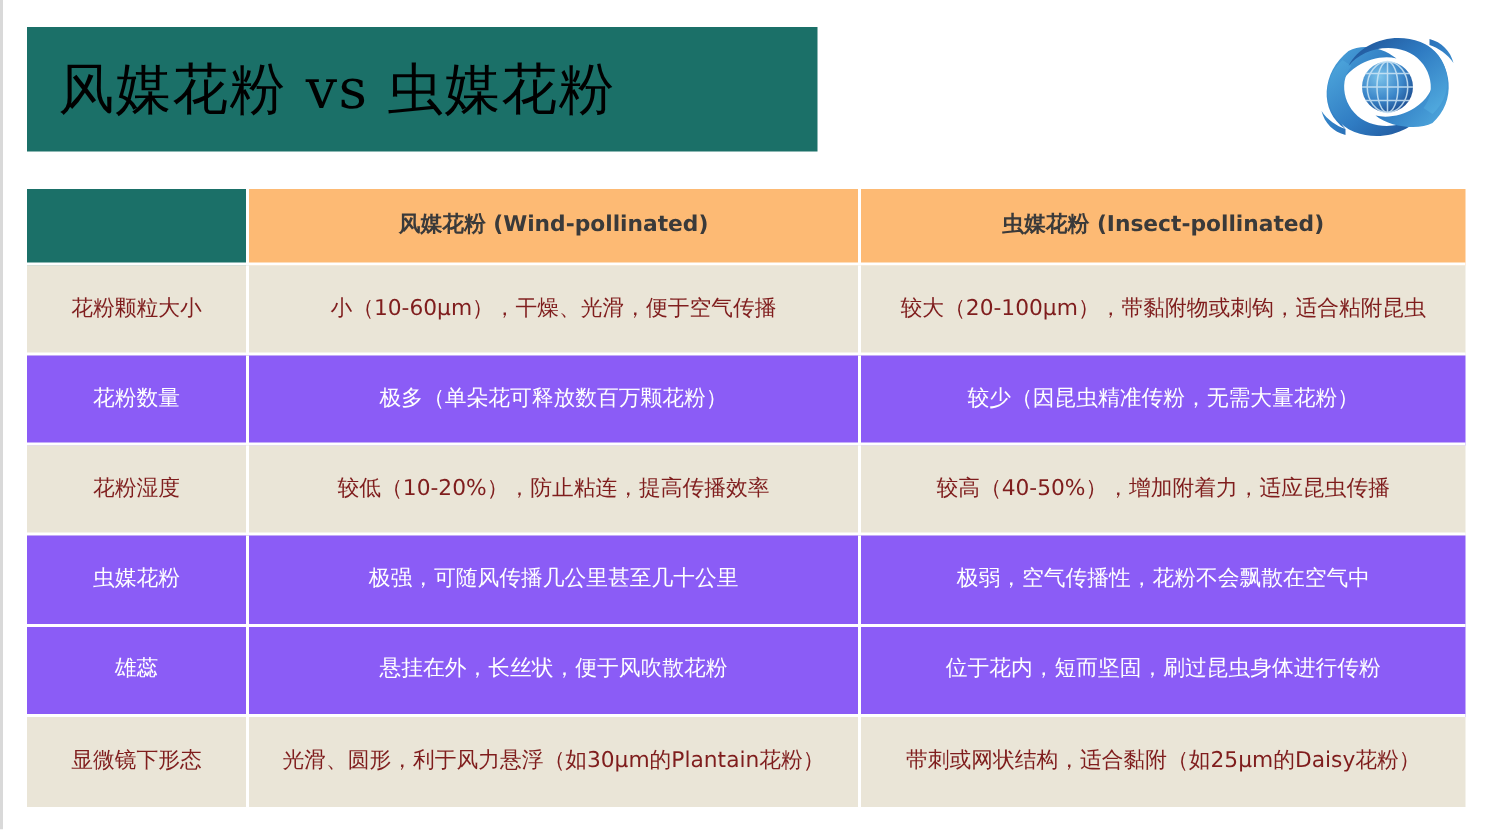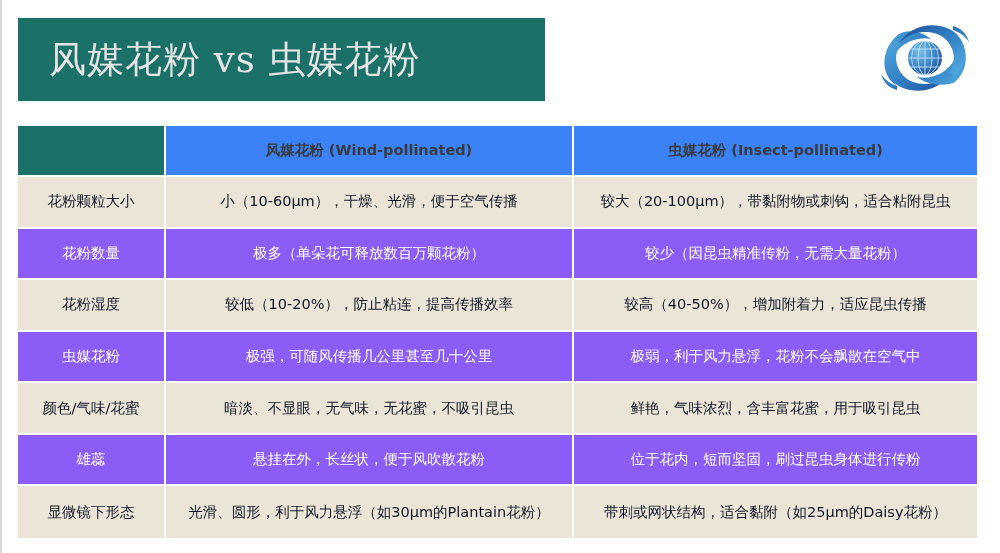--- a/index.html
+++ b/index.html
@@ -29,25 +29,25 @@
     left: 16px;
     top: 18px;
     width: 527px;
     height: 83px;
     background: #1b7068;
     display: flex;
     align-items: center;
     box-sizing: border-box;
   }
   .title-text {
-    color: #e5e5e5;
+    color: #000000;
     font-size: 37px;
     font-weight: 400;
     letter-spacing: 1px;
-    padding-left: 31px;
+    padding-left: 21px;
     font-family: "DejaVu Serif", "Liberation Serif", serif;
     white-space: nowrap;
     line-height: 1;
   }
   
   .logo {
     position: absolute;
     left: 875px;
     top: 12px;
     width: 96px;
@@ -84,30 +84,30 @@
     line-height: 1.3;
     box-sizing: border-box;
     overflow: hidden;
     white-space: nowrap;
   }
   table.cmp th:last-child,
   table.cmp td:last-child { border-right: none; }
   table.cmp tr:last-child td { border-bottom: none; }
 
   thead th {
-    background: #3b82f6;
+    background: #fdba74;
     color: #ffffff;
     font-size: 16.5px;
     font-weight: bold;
     height: 51px;
   }
   thead th.blank { background: #1b7068; }
 
   tbody tr { height: 51.5px; }
-  tbody tr.light td { background: #eae5d7; color: #0f172a; }
+  tbody tr.light td { background: #eae5d7; color: #7f1d1d; }
   tbody tr.dark  td { background: #8b5cf6; color: #ffffff; }
   td.label { font-size: 14.5px; }
   td.val   { font-size: 14.5px; }
   tbody tr.dark td.label,
   tbody tr.dark td.val { color: #ffffff; }
 </style>
 </head>
 <body>
 
 <div id="slide">
@@ -182,26 +182,21 @@
           <td class="val">较少（因昆虫精准传粉，无需大量花粉）</td>
         </tr>
         <tr class="light">
           <td class="label">花粉湿度</td>
           <td class="val">较低（10-20%），防止粘连，提高传播效率</td>
           <td class="val">较高（40-50%），增加附着力，适应昆虫传播</td>
         </tr>
         <tr class="dark">
           <td class="label">虫媒花粉</td>
           <td class="val">极强，可随风传播几公里甚至几十公里</td>
-          <td class="val">极弱，利于风力悬浮，花粉不会飘散在空气中</td>
-        </tr>
-        <tr class="light">
-          <td class="label">颜色/气味/花蜜</td>
-          <td class="val">暗淡、不显眼，无气味，无花蜜，不吸引昆虫</td>
-          <td class="val">鲜艳，气味浓烈，含丰富花蜜，用于吸引昆虫</td>
+          <td class="val">极弱，空气传播性，花粉不会飘散在空气中</td>
         </tr>
         <tr class="dark">
           <td class="label">雄蕊</td>
           <td class="val">悬挂在外，长丝状，便于风吹散花粉</td>
           <td class="val">位于花内，短而坚固，刷过昆虫身体进行传粉</td>
         </tr>
         <tr class="light">
           <td class="label">显微镜下形态</td>
           <td class="val">光滑、圆形，利于风力悬浮（如30µm的Plantain花粉）</td>
           <td class="val">带刺或网状结构，适合黏附（如25µm的Daisy花粉）</td>

